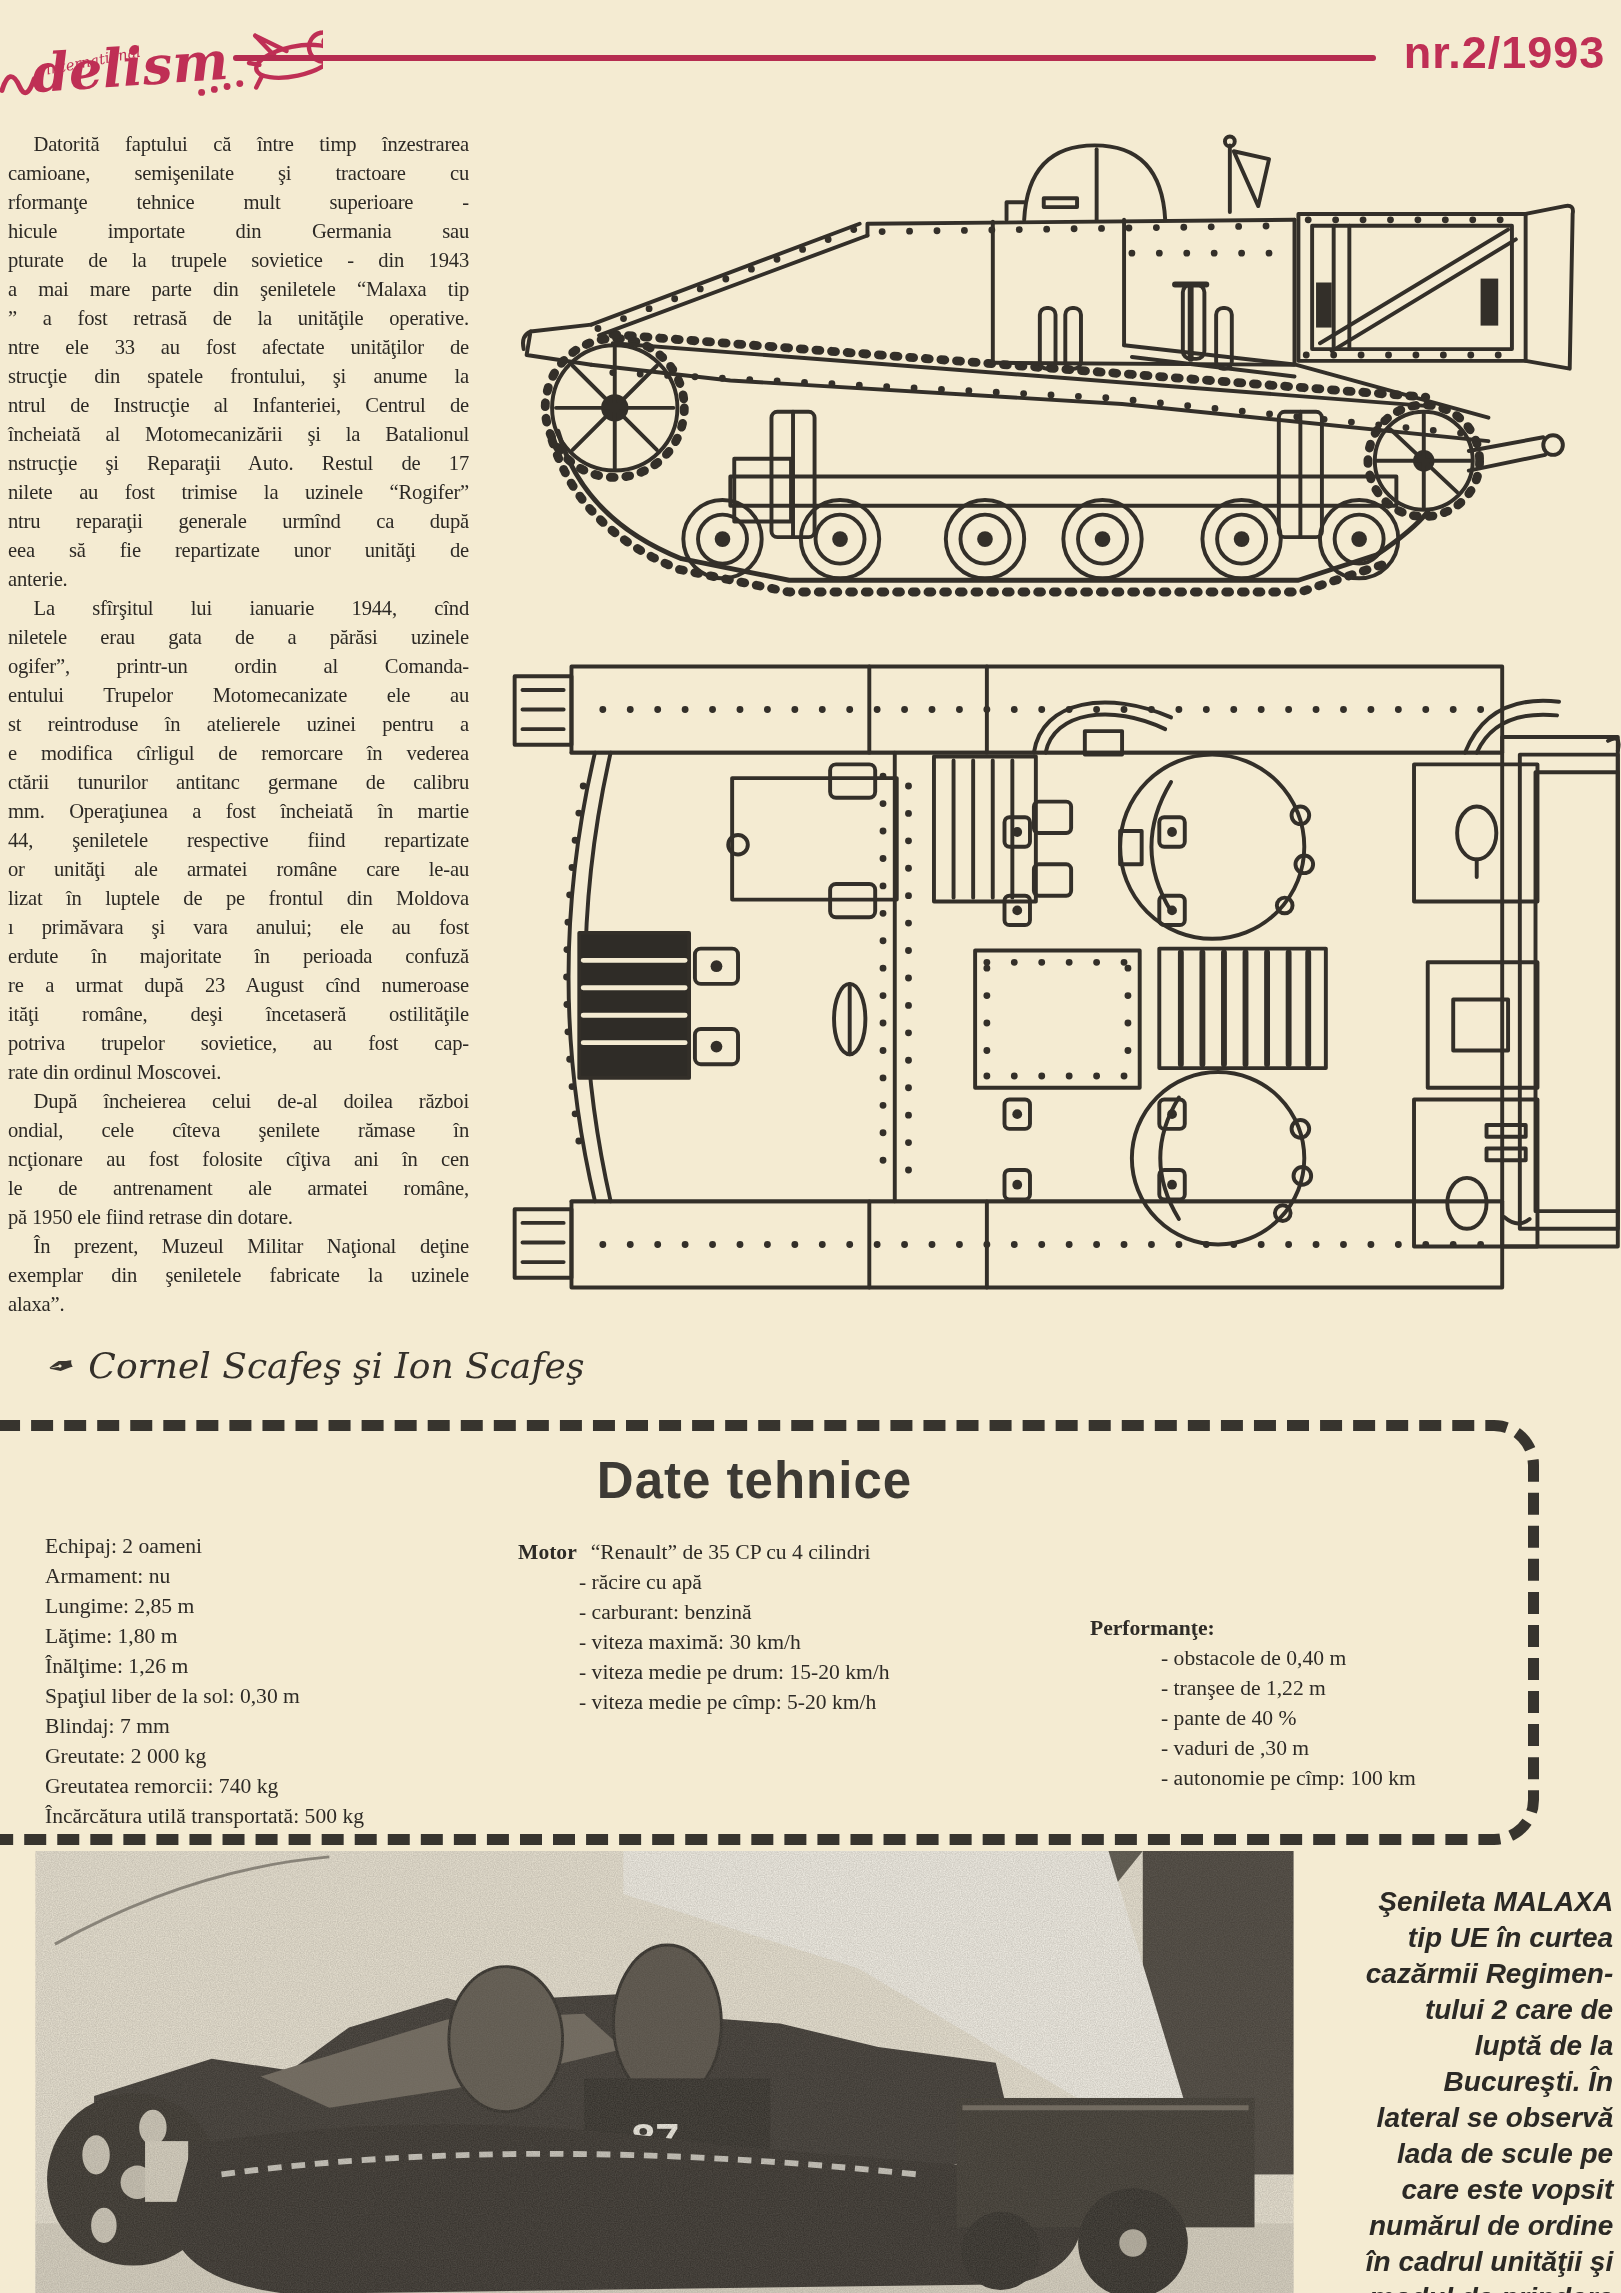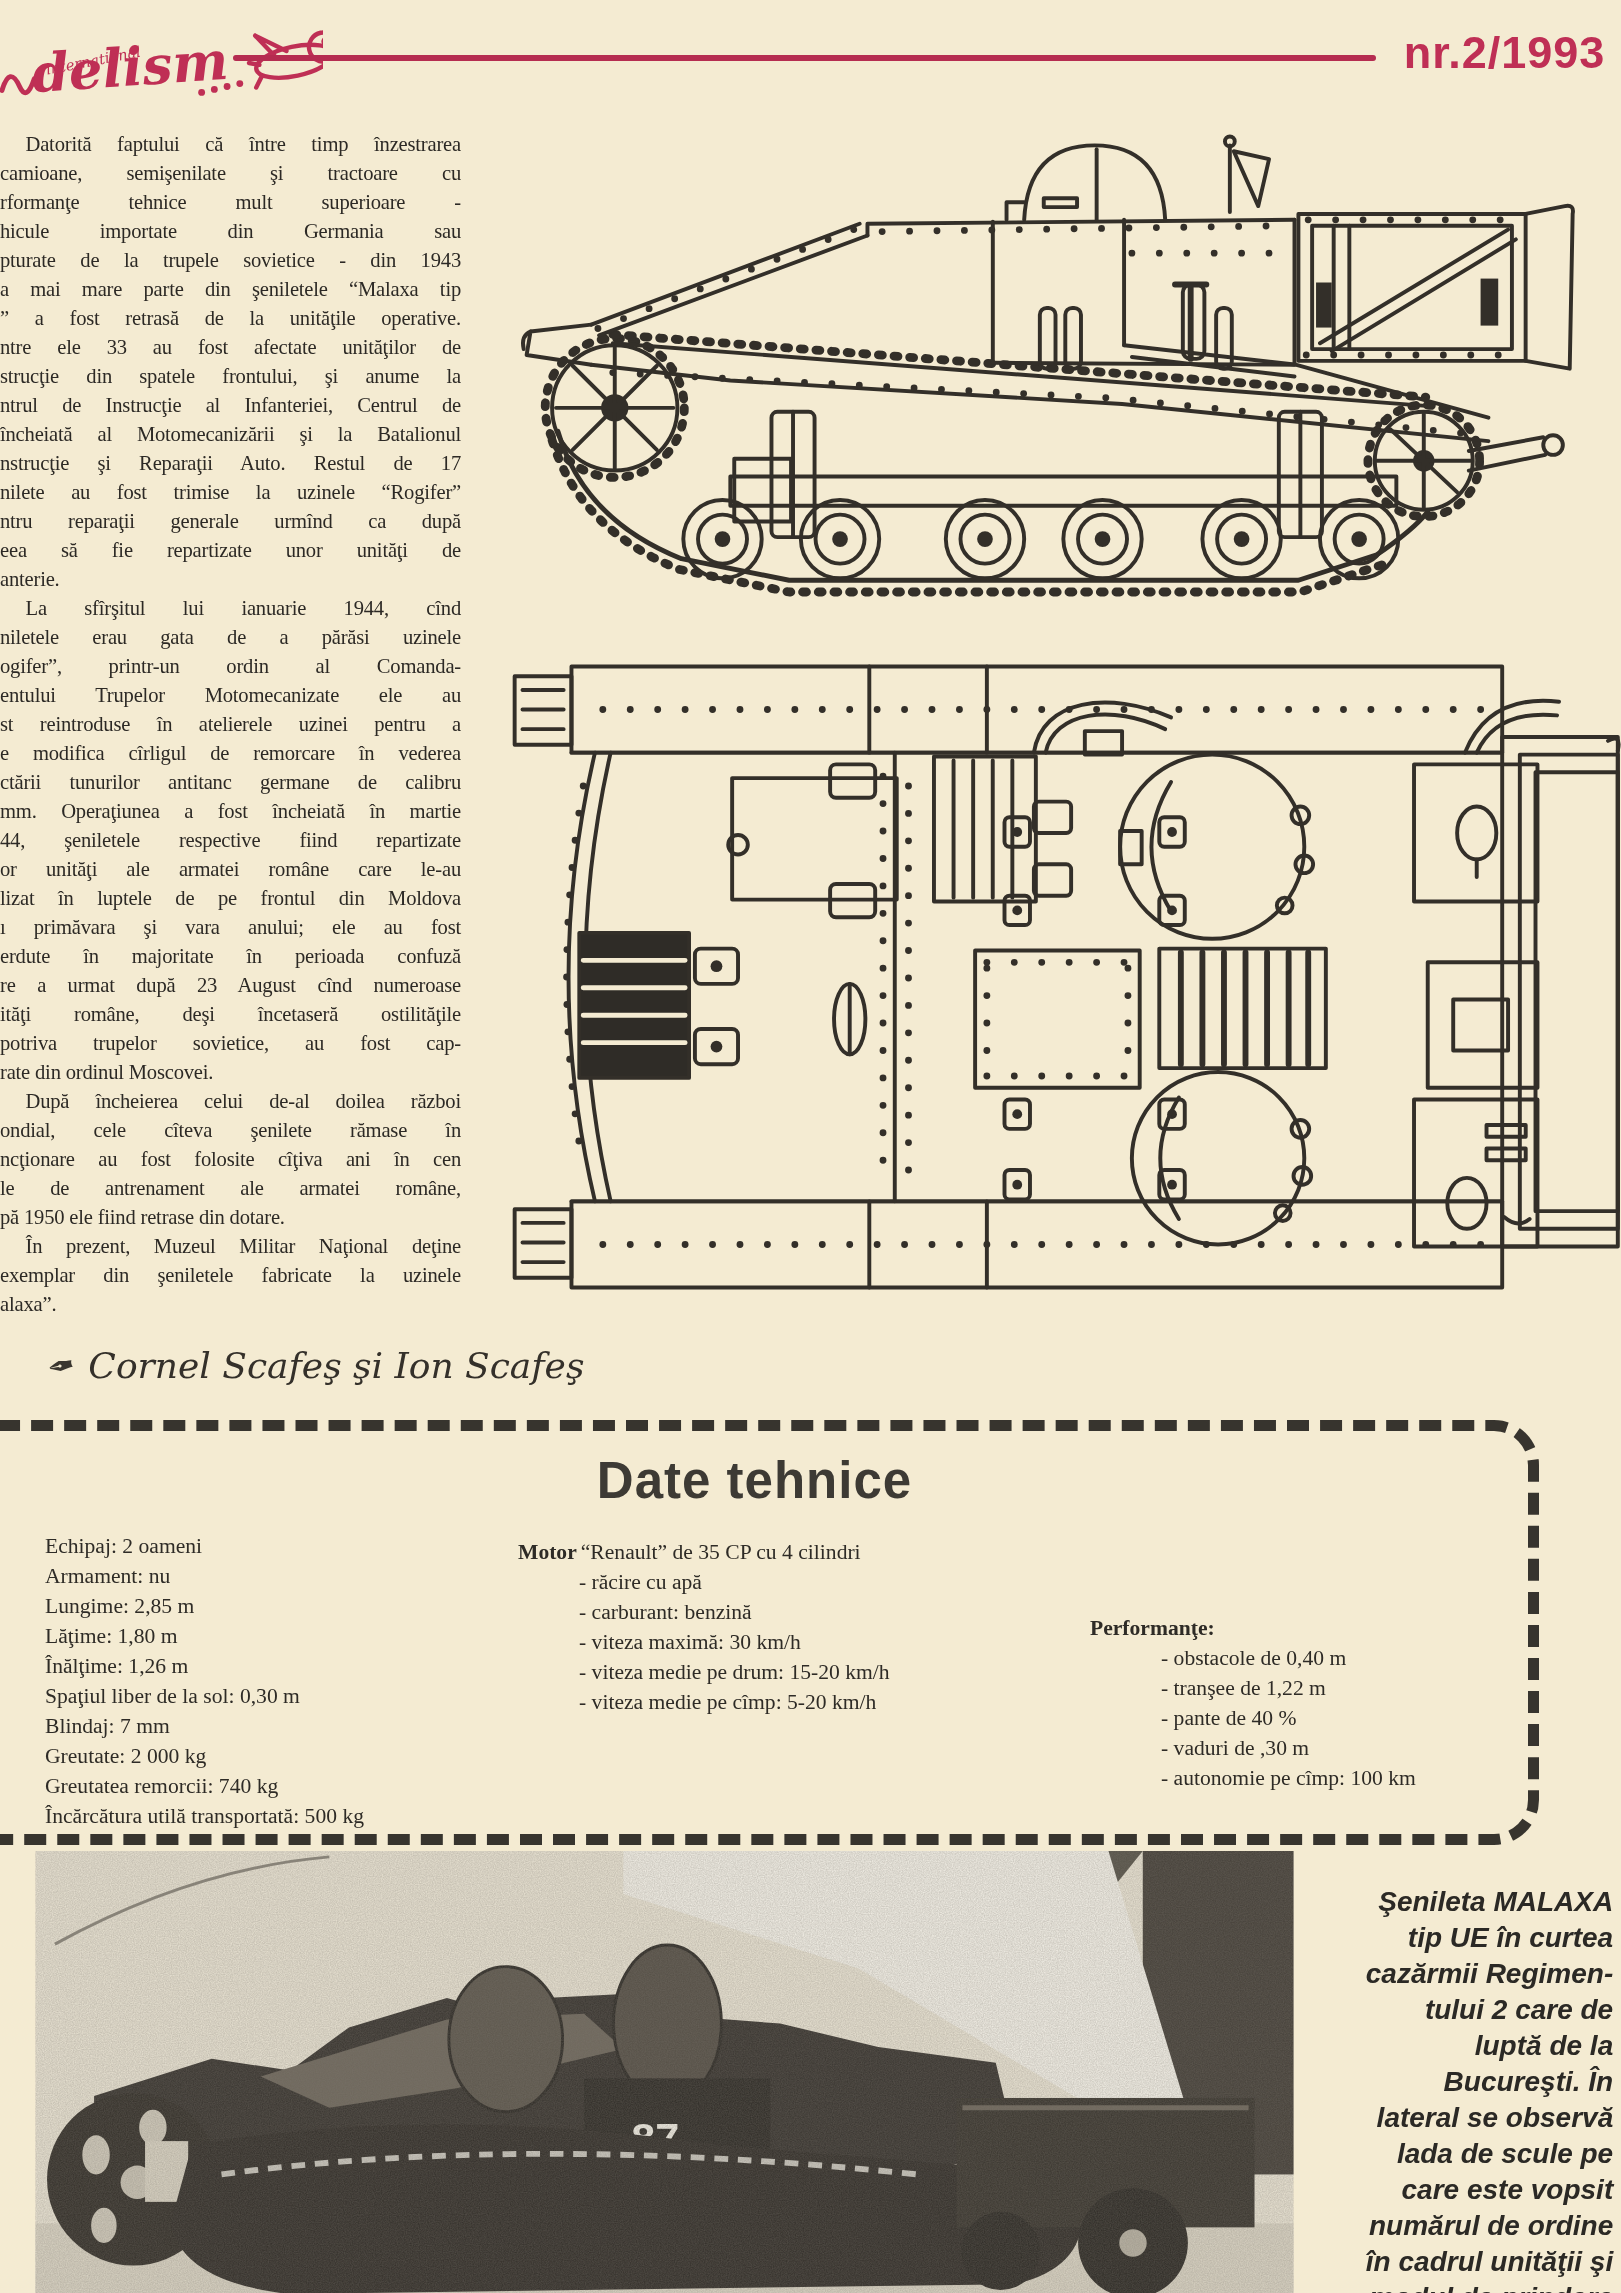--- a/index.html
+++ b/index.html
@@ -4,21 +4,21 @@
 <style>
   html,body{margin:0;padding:0;background:#8b8678;}
   #page{position:relative;width:1621px;height:2294px;margin:0 auto;background:#f4ebd2;overflow:hidden;
         font-family:"Liberation Serif",serif;color:#2c2925;}
   .abs{position:absolute;}
   
   #issue{position:absolute;top:27.4px;right:15.7px;font-family:"Liberation Sans",sans-serif;
          font-weight:bold;font-size:45px;color:#bf2f55;letter-spacing:1px;margin-left:24px;}
   #rule{position:absolute;left:233px;top:55px;width:1143px;height:5.9px;background:#b52c50;border-radius:2.9px;}
   
-  #article{position:absolute;left:0px;top:130px;width:461px;}
+  #article{position:absolute;left:0px;top:130px;width:461px;padding-left:8px;}
   .line{font-size:20.6px;line-height:29px;height:29px;white-space:nowrap;
         text-align:justify;text-align-last:justify;letter-spacing:-0.2px;}
   .line.noj{text-align:center;text-align-last:left;}
   .line.ind{text-indent:25.5px;}
   
   #signature{position:absolute;left:47px;top:1345px;font-style:italic;font-size:36px;
              font-family:"DejaVu Serif",serif;color:#34302a;}
   #signature .nib{display:inline-block;transform:scaleX(-1) rotate(12deg);font-style:normal;
                   font-size:33px;margin-right:13.7px;color:#3a362f;}
   
@@ -27,21 +27,21 @@
   #tech-title{position:absolute;left:0;top:1451px;width:1509px;text-align:center;
               font-family:"Liberation Sans",sans-serif;font-weight:bold;font-size:51px;
               color:#3d3a34;letter-spacing:1px;}
   .spec{font-size:21.6px;line-height:30px;color:#2e2b26;}
   #col-general{position:absolute;left:45px;top:1531px;width:470px;}
   #col-motor{position:absolute;left:518px;top:1537px;width:549px;}
   #col-perf{position:absolute;left:1090px;top:1613px;width:461px;}
   .spec-head{font-weight:bold;}
   .dash-item{padding-left:61px;}
   #col-perf .dash-item{padding-left:71px;}
-  .lead-line .spec-head{margin-right:4px;}
+  .lead-line .spec-head{margin-right:14px;}
   
   #photo{position:absolute;left:35px;top:1851px;width:1259px;height:443px;}
   #caption{position:absolute;right:7.8px;top:1884px;width:343px;text-align:right;
            font-family:"Liberation Sans",sans-serif;font-weight:bold;font-style:italic;
            font-size:28px;line-height:36px;color:#2b2925;}
   
   #side-view{position:absolute;left:495px;top:116px;}
   #top-view{position:absolute;left:485px;top:639px;}
   svg .ink{stroke:#332f29;fill:none;stroke-width:4;stroke-linejoin:round;stroke-linecap:round;}
   svg .fillink{fill:#332f29;stroke:none;}

